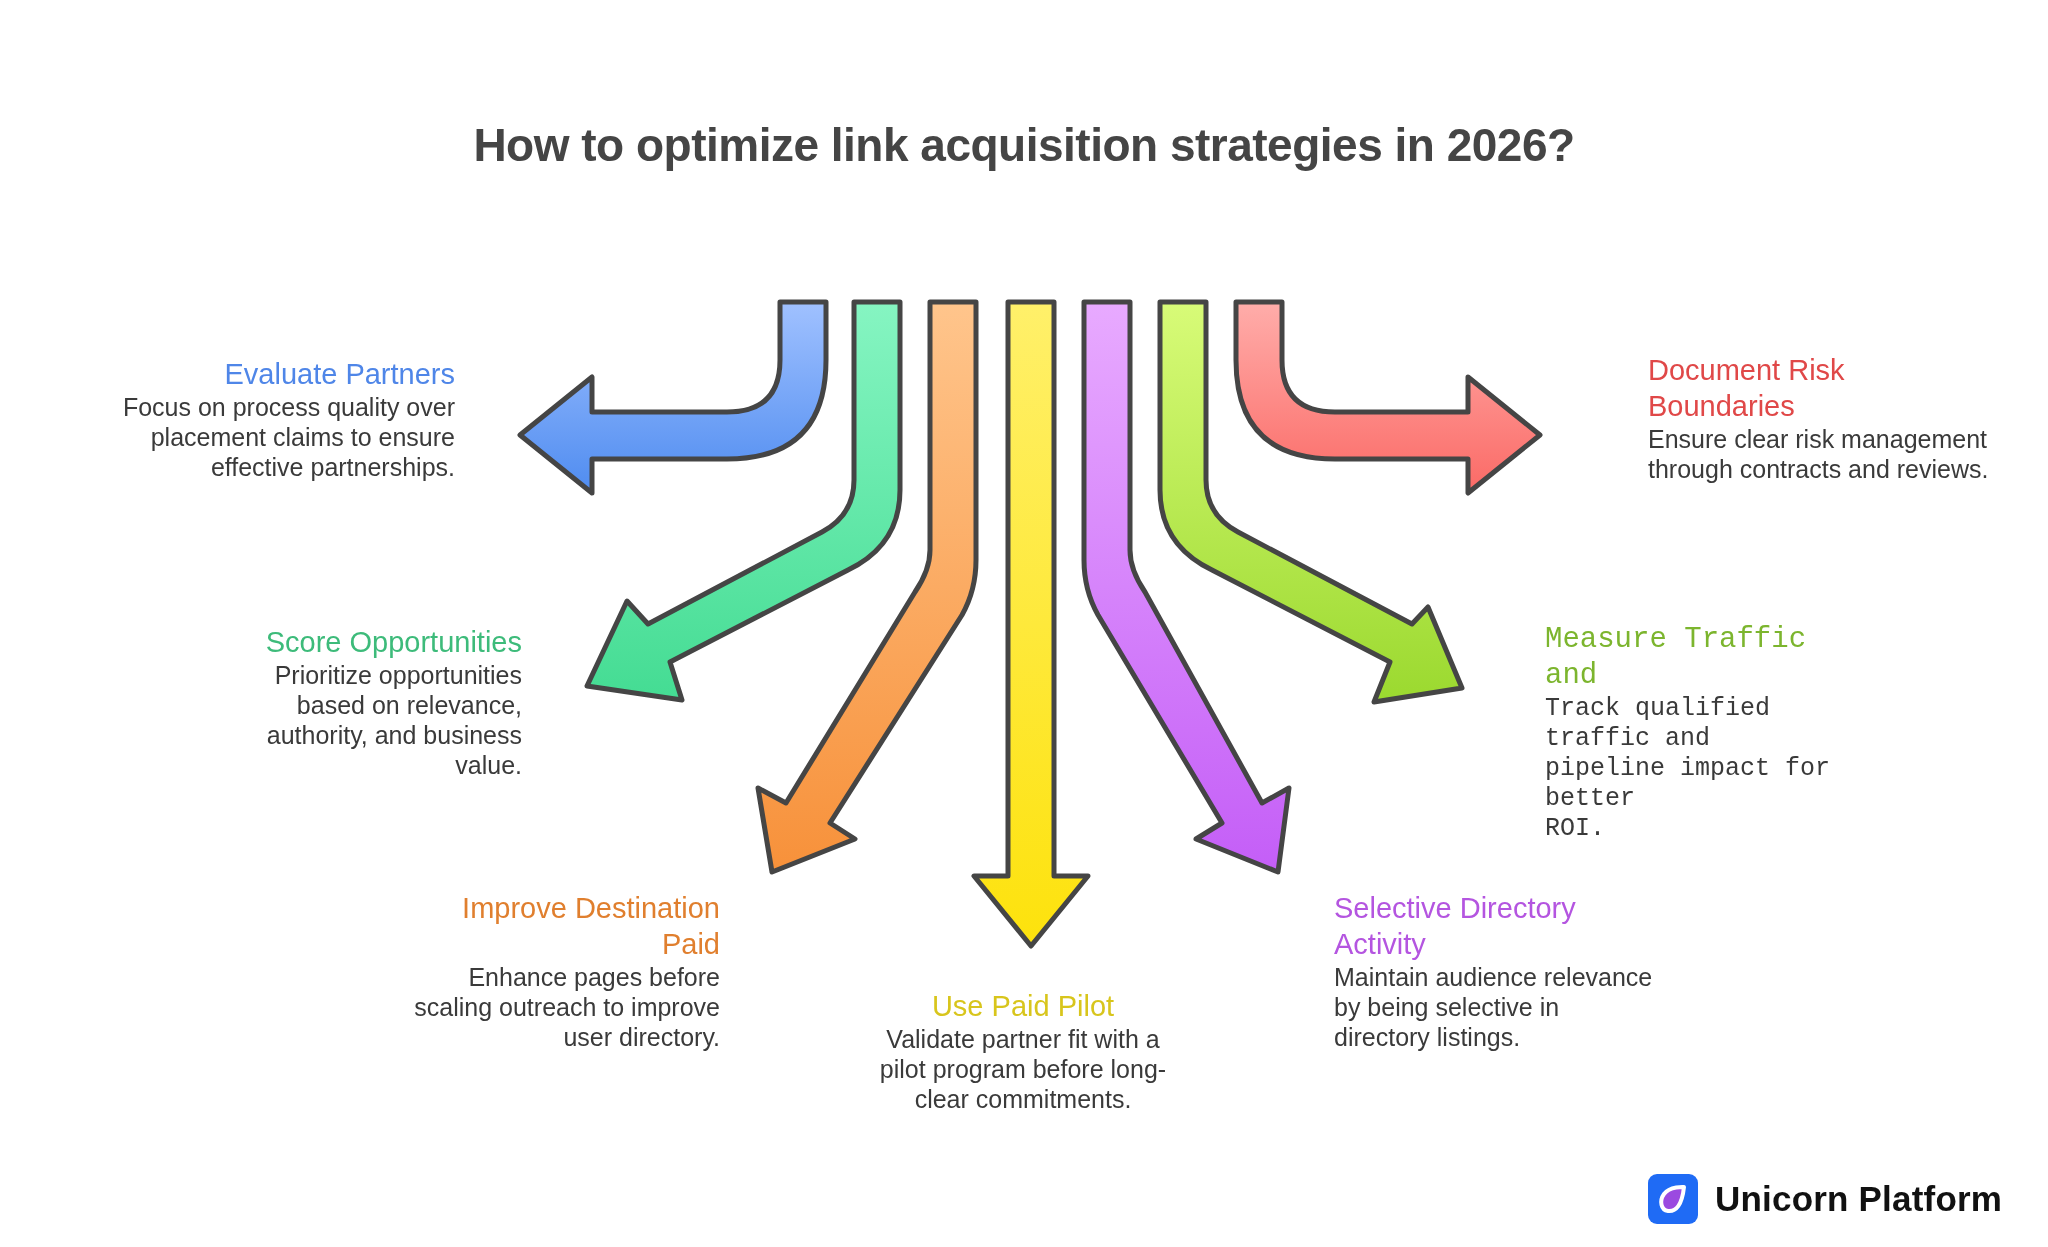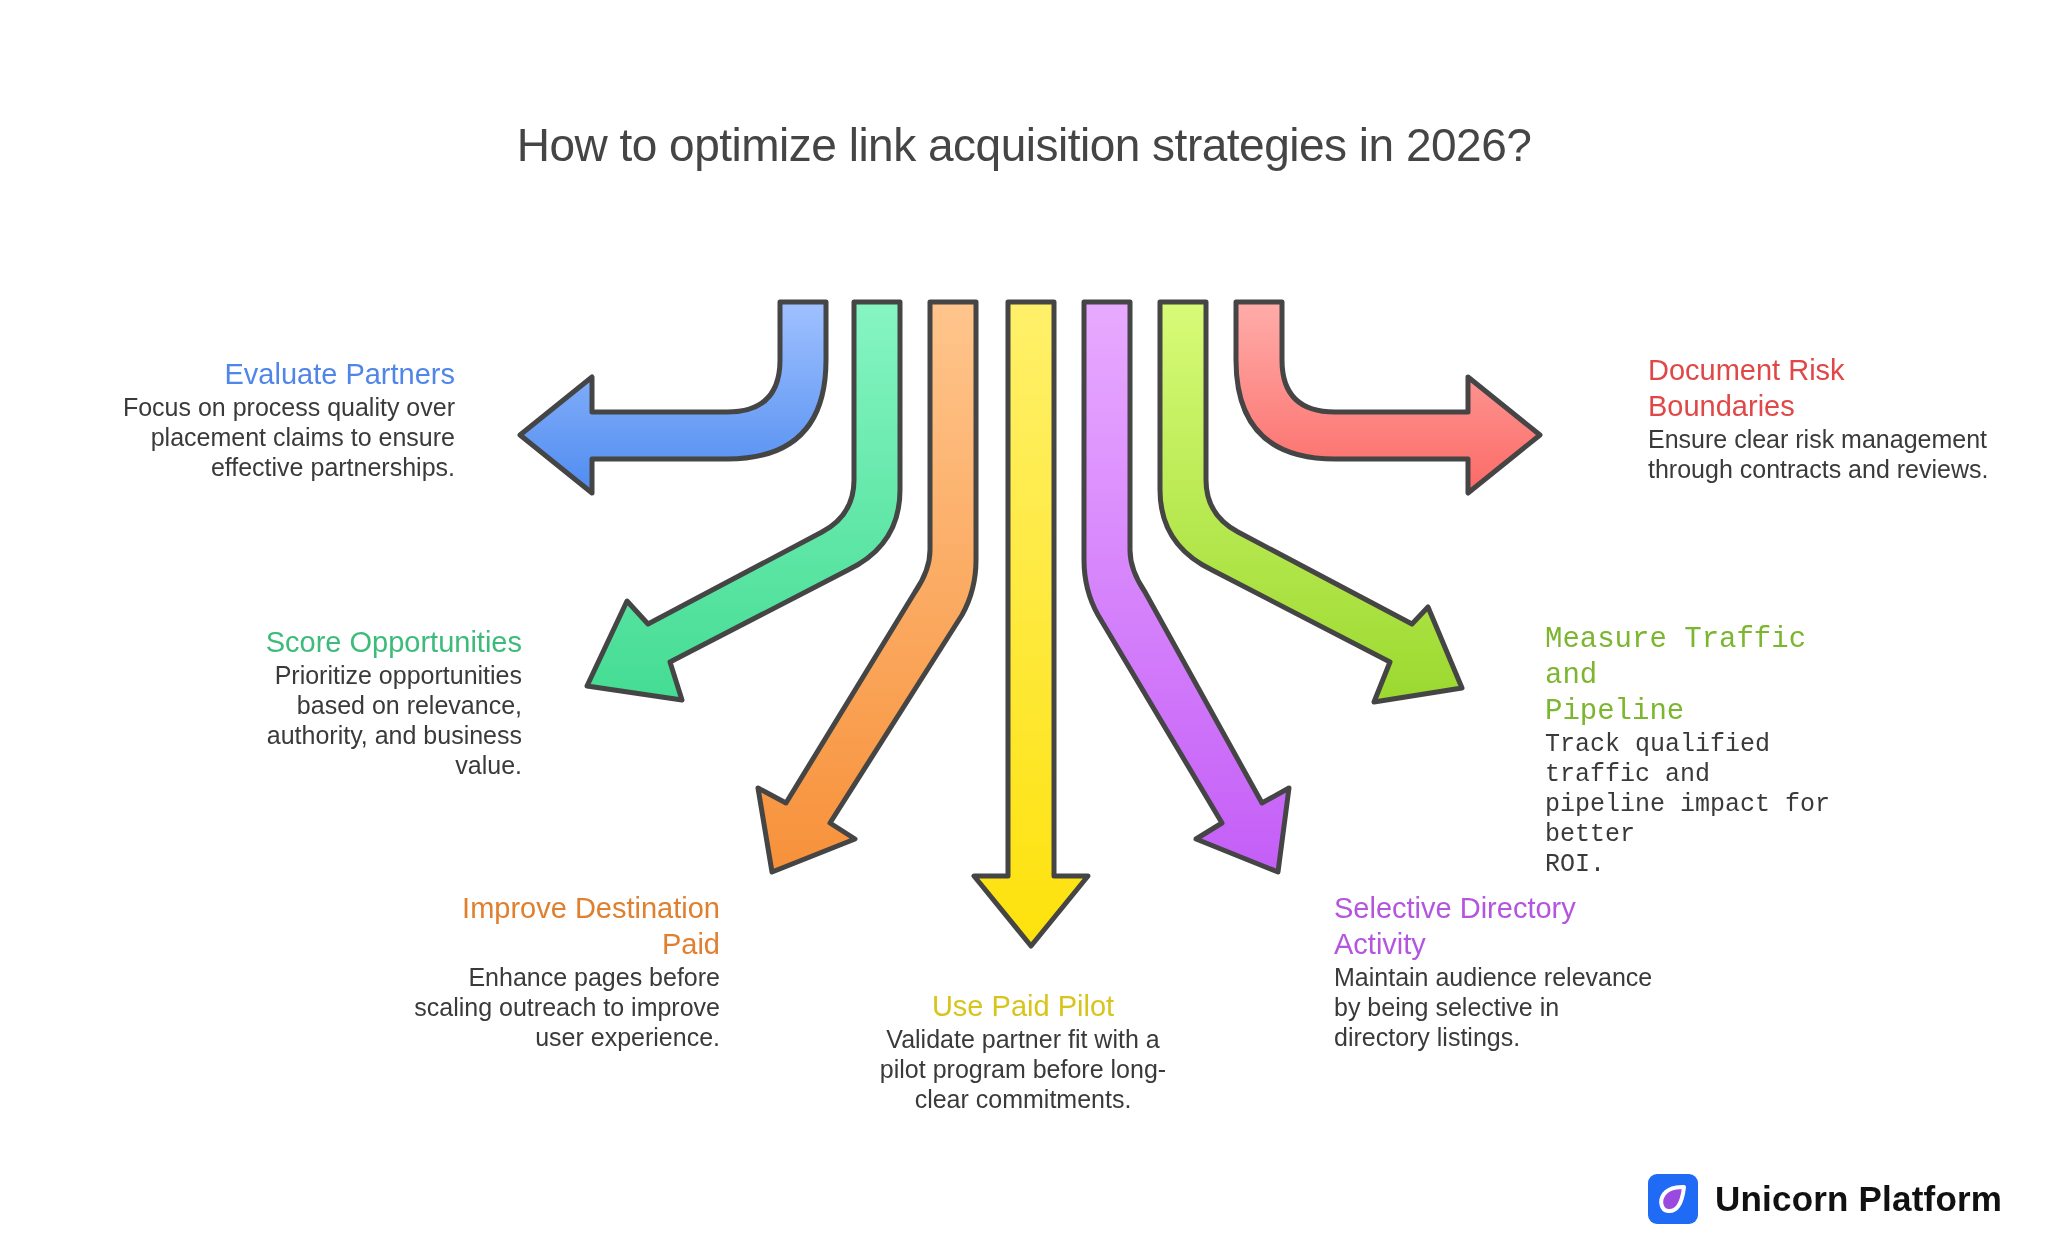--- a/index.html
+++ b/index.html
@@ -1,19 +1,19 @@
 <!DOCTYPE html>
 <html><head>
 <meta charset="utf-8">
 <style>
   html, body { margin:0; padding:0; background:#ffffff; }
   body { width:2048px; height:1247px; position:relative; overflow:hidden;
          font-family:"Liberation Sans", "DejaVu Sans", sans-serif; }
   .title { position:absolute; left:0; width:2048px; top:118px; text-align:center;
-           font-size:46px; font-weight:normal; color:#454545; letter-spacing:-0.5px; }
+           font-size:46px; font-weight:bold; color:#454545; letter-spacing:-0.5px; }
   svg.arrows { position:absolute; left:0; top:0; }
   .block { position:absolute; }
   .block .head { font-size:29px; line-height:36px; }
   .block .desc { font-size:25px; line-height:30px; color:#3a3a3a; }
   .right { text-align:right; }
   .left { text-align:left; }
   .center { text-align:center; }
   .brand { position:absolute; left:1648px; top:1174px; display:flex; align-items:center; }
   .brand .logo { width:50px; height:50px; border-radius:9px; background:#1f6bf5;
                  position:relative; margin-right:17px; }
@@ -86,41 +86,40 @@
   <div class="desc">based on relevance,</div>
   <div class="desc">authority, and business</div>
   <div class="desc">value.</div>
 </div>
 
 <div class="block right" style="left:380px; top:890px; width:340px;">
   <div class="head" style="color:#e07f2e;">Improve Destination</div>
   <div class="head" style="color:#e07f2e;">Paid</div>
   <div class="desc">Enhance pages before</div>
   <div class="desc">scaling outreach to improve</div>
-  <div class="desc">user experience.</div>
+  <div class="desc">user directory.</div>
 </div>
 
 <div class="block center" style="left:843px; top:988px; width:360px;">
   <div class="head" style="color:#d8c51c;">Use Paid Pilot</div>
   <div class="desc">Validate partner fit with a</div>
   <div class="desc">pilot program before long-</div>
   <div class="desc">clear commitments.</div>
 </div>
 
 <div class="block left" style="left:1334px; top:890px; width:360px;">
   <div class="head" style="color:#b455e0;">Selective Directory</div>
   <div class="head" style="color:#b455e0;">Activity</div>
   <div class="desc">Maintain audience relevance</div>
   <div class="desc">by being selective in</div>
   <div class="desc">directory listings.</div>
 </div>
 
 <div class="block left" style="left:1545px; top:622px; width:320px;font-family:Liberation Mono, monospace;">
   <div class="head" style="color:#7cb52e;">Measure Traffic and</div>
-  <div class="head" style="color:#7cb52e;">Pipeline</div>
   <div class="desc">Track qualified traffic and</div>
   <div class="desc">pipeline impact for better</div>
   <div class="desc">ROI.</div>
 </div>
 
 <div class="block left" style="left:1648px; top:352px; width:420px;">
   <div class="head" style="color:#e04848;">Document Risk</div>
   <div class="head" style="color:#e04848;">Boundaries</div>
   <div class="desc">Ensure clear risk management</div>
   <div class="desc">through contracts and reviews.</div>

